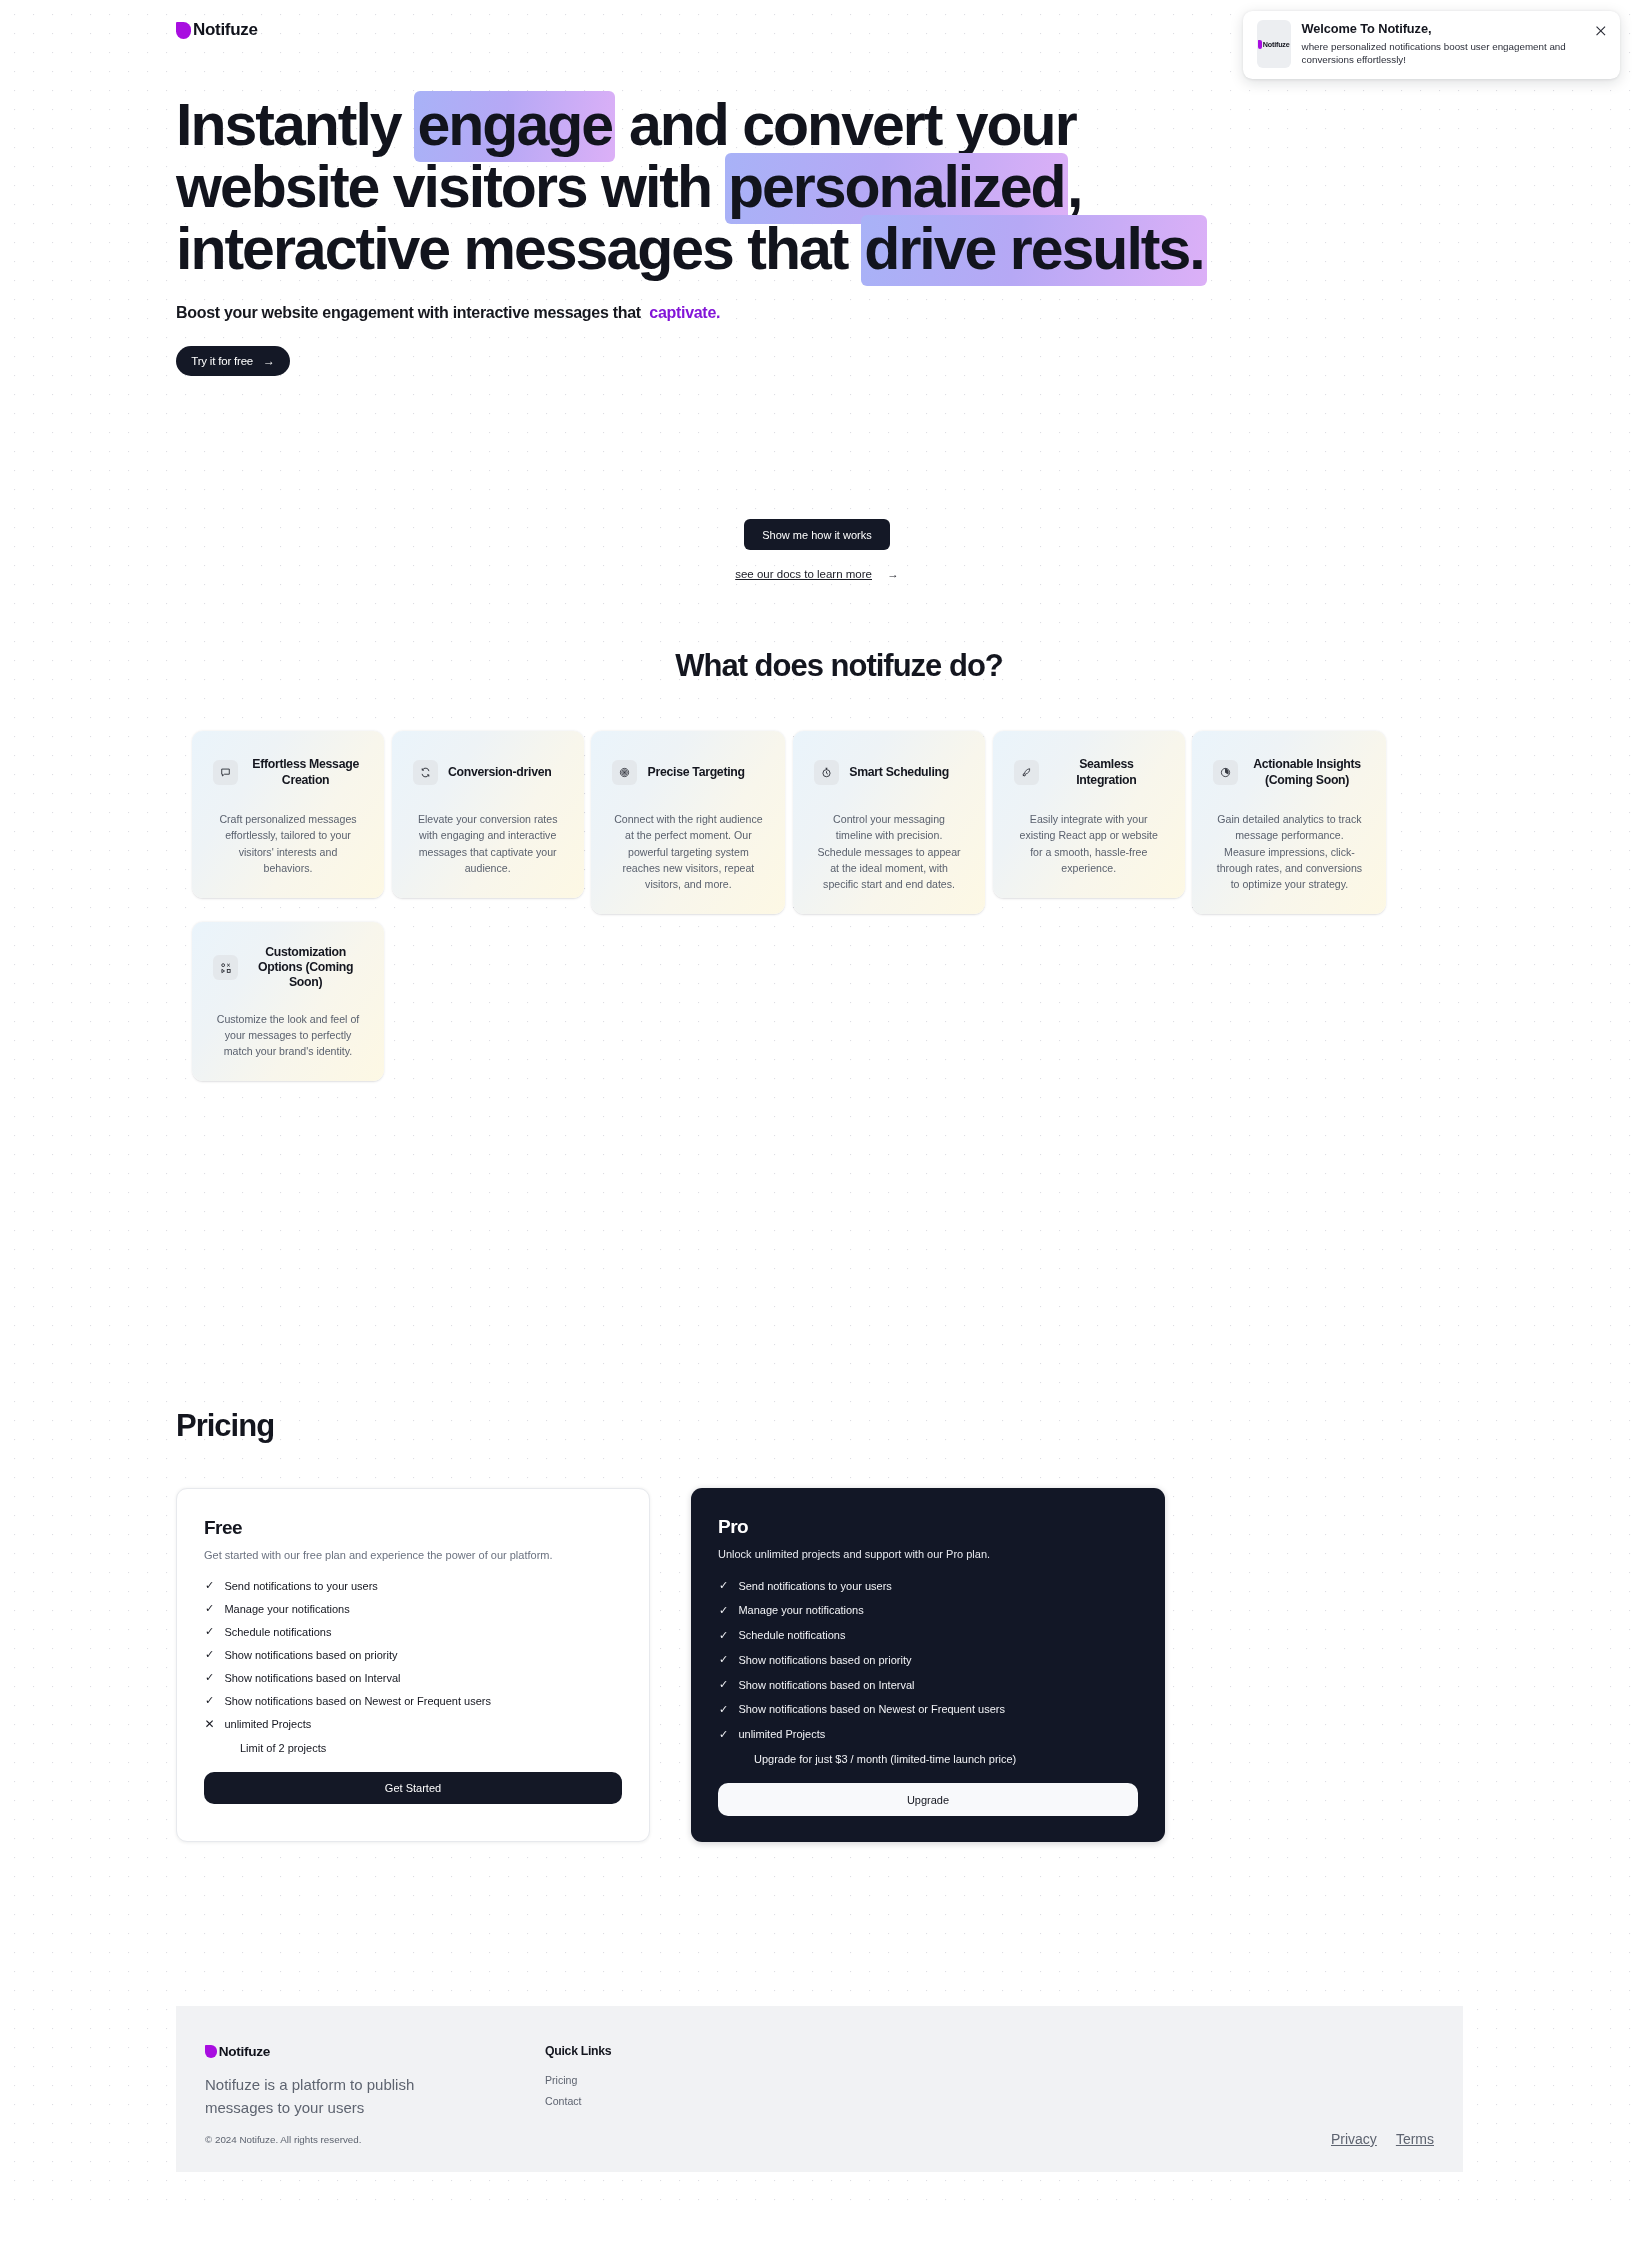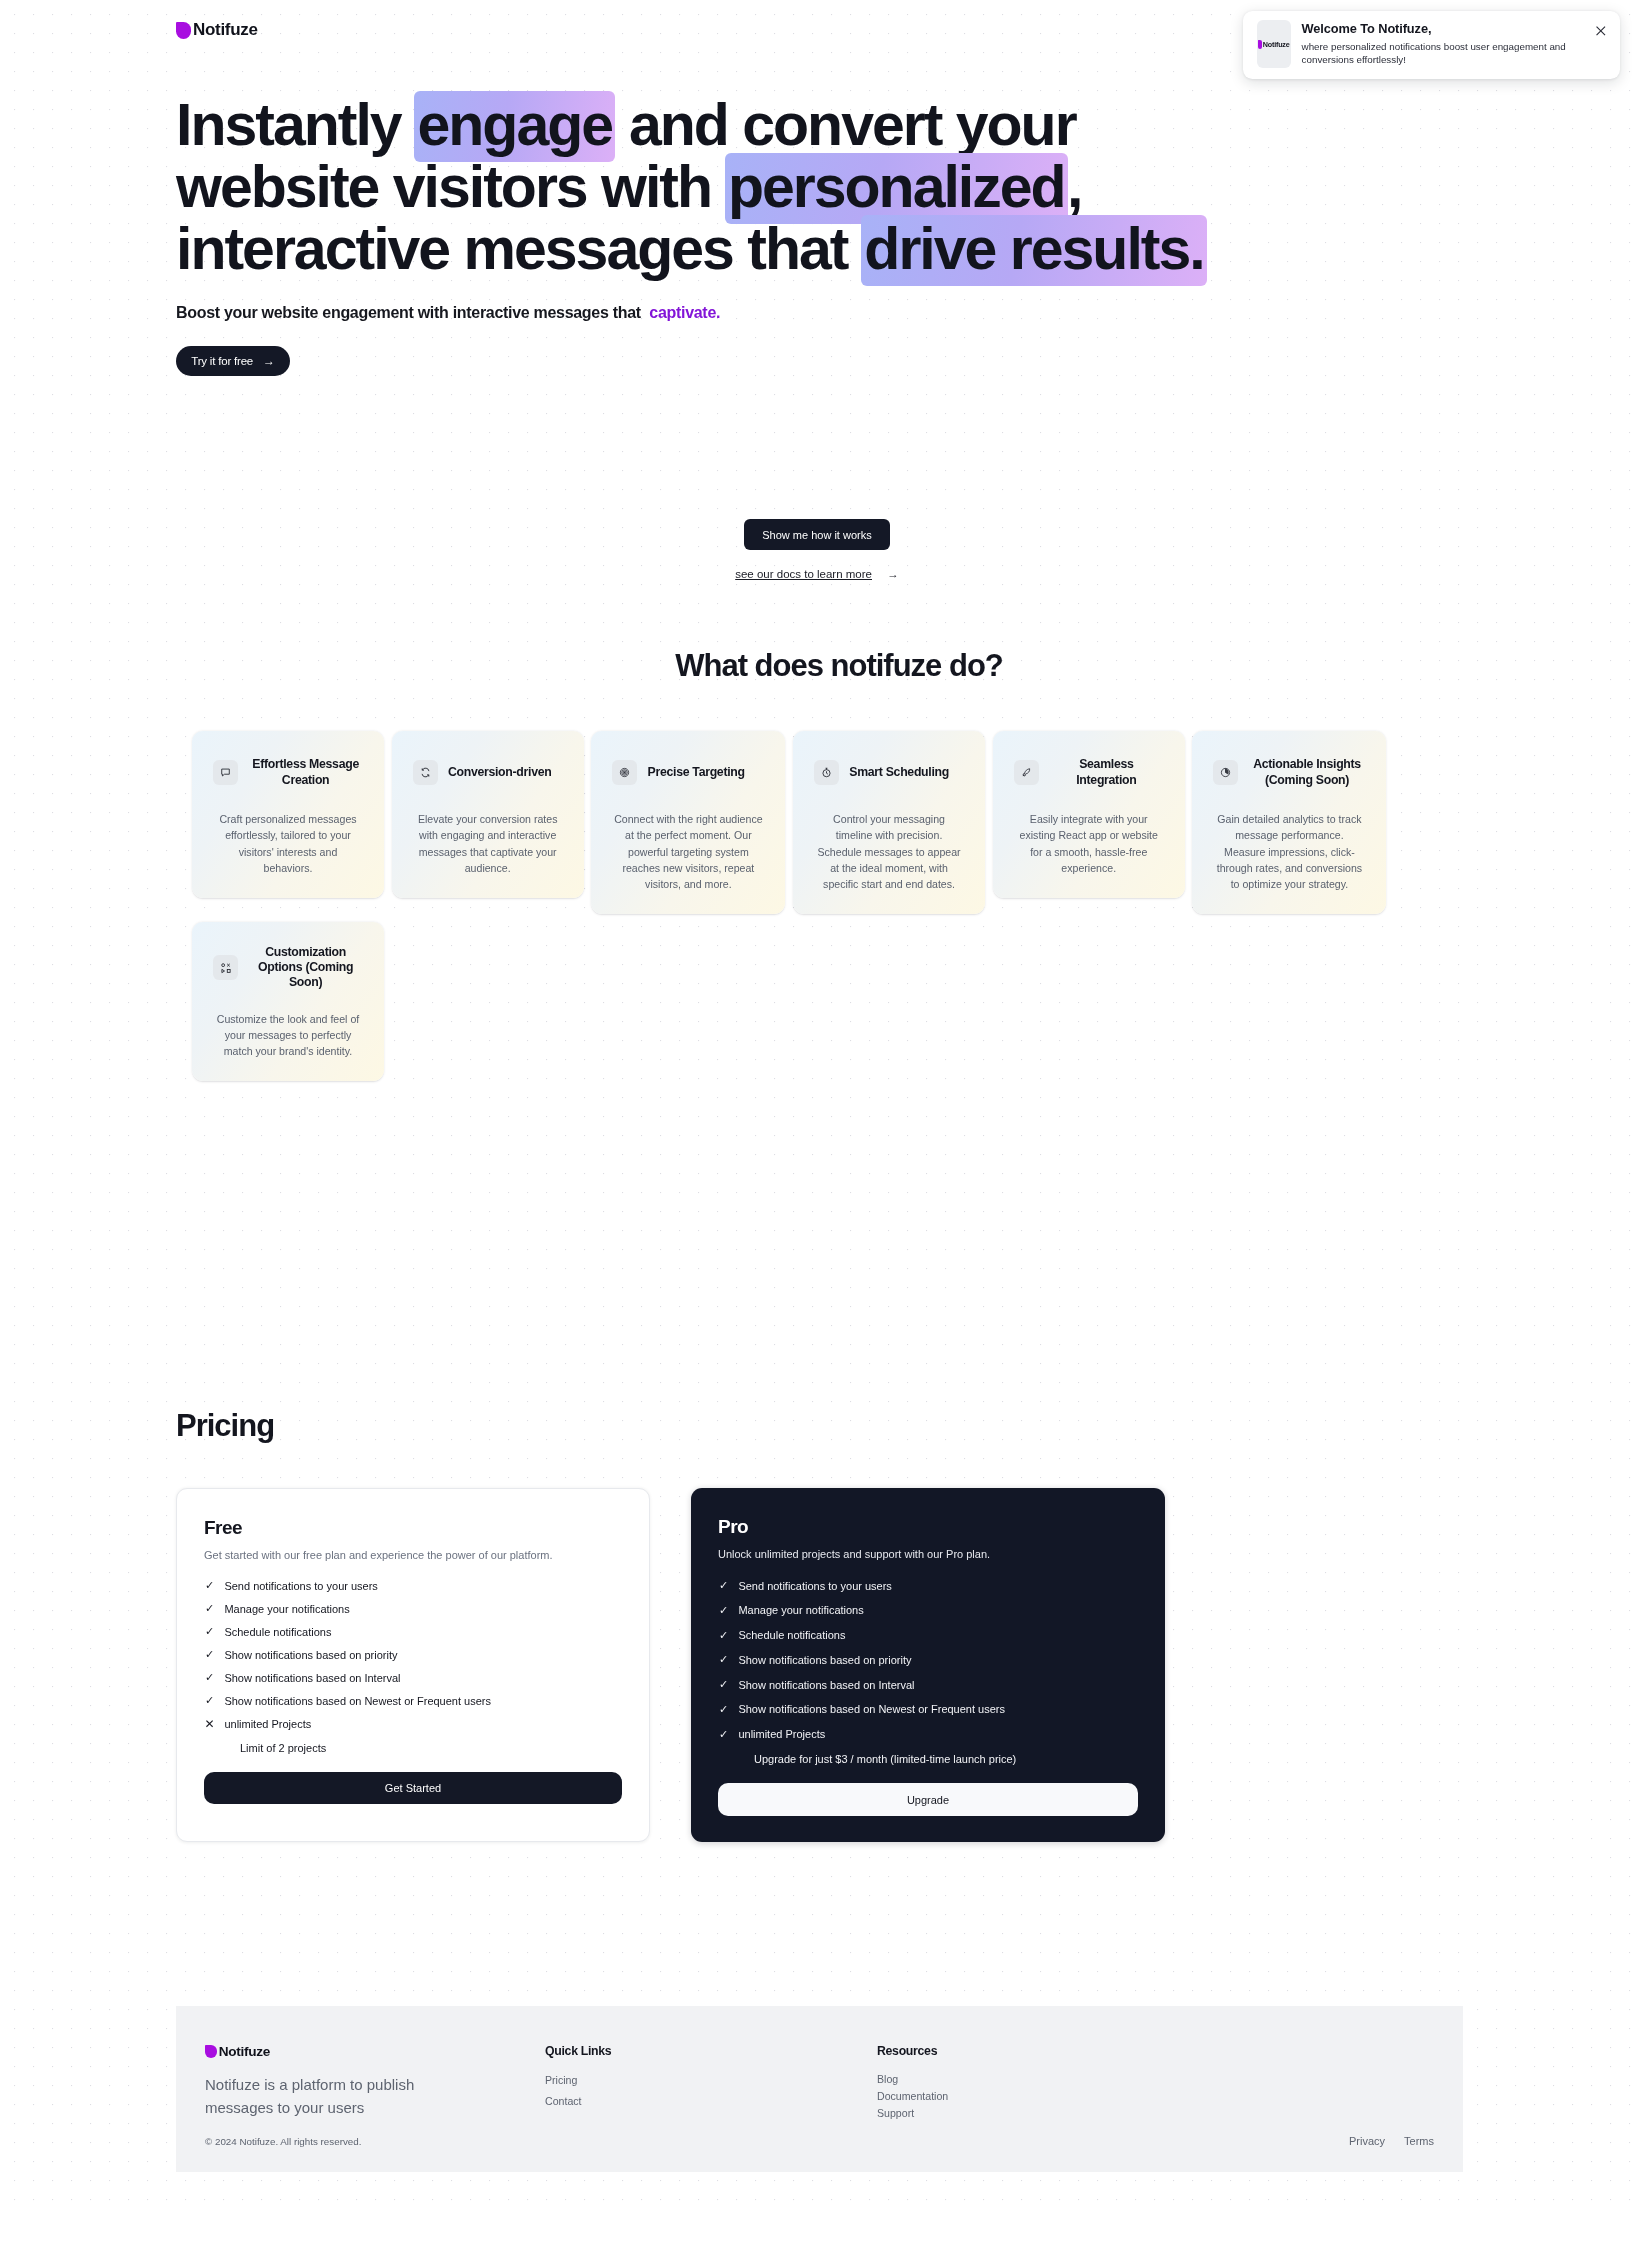--- a/index.html
+++ b/index.html
@@ -368,21 +368,21 @@
   .footer-bottom {
     position: absolute;
     left: 29px; right: 29px;
     bottom: 25px;
     display: flex;
     justify-content: space-between;
     align-items: center;
   }
   .copyright { font-size: 9.8px; color: #5e6470; }
   .legal { display: flex; gap: 19px; }
-  .legal span { font-size: 11px; color: #5e6470; cursor: pointer; }
+  .legal span { font-size: 14px; color: #5e6470; cursor: pointer; text-decoration: underline; }
 </style>
 </head>
 <body>
 
 <div id="page">
 
   <div class="header">
     <span class="logo-mark"></span>
     <span class="logo-text">Notifuze</span>
   </div>
@@ -614,28 +614,20 @@
         </div>
         <div class="footer-desc">Notifuze is a platform to publish messages to your users</div>
       </div>
       <div class="fc-links">
         <div class="fc-title">Quick Links</div>
         <ul class="fc-list" id="fcol0">
             <li>Pricing</li>
             <li>Contact</li>
           </ul>
       </div>
-      <div class="fc-links">
-        <div class="fc-title">Resources</div>
-        <ul class="fc-list tight" id="fcol1">
-            <li>Blog</li>
-            <li>Documentation</li>
-            <li>Support</li>
-          </ul>
-      </div>
     </div>
     <div class="footer-bottom">
       <span class="copyright">© 2024 Notifuze. All rights reserved.</span>
       <span class="legal" id="legal">
           <span>Privacy</span>
           <span>Terms</span>
         </span>
     </div>
   </div>
 

